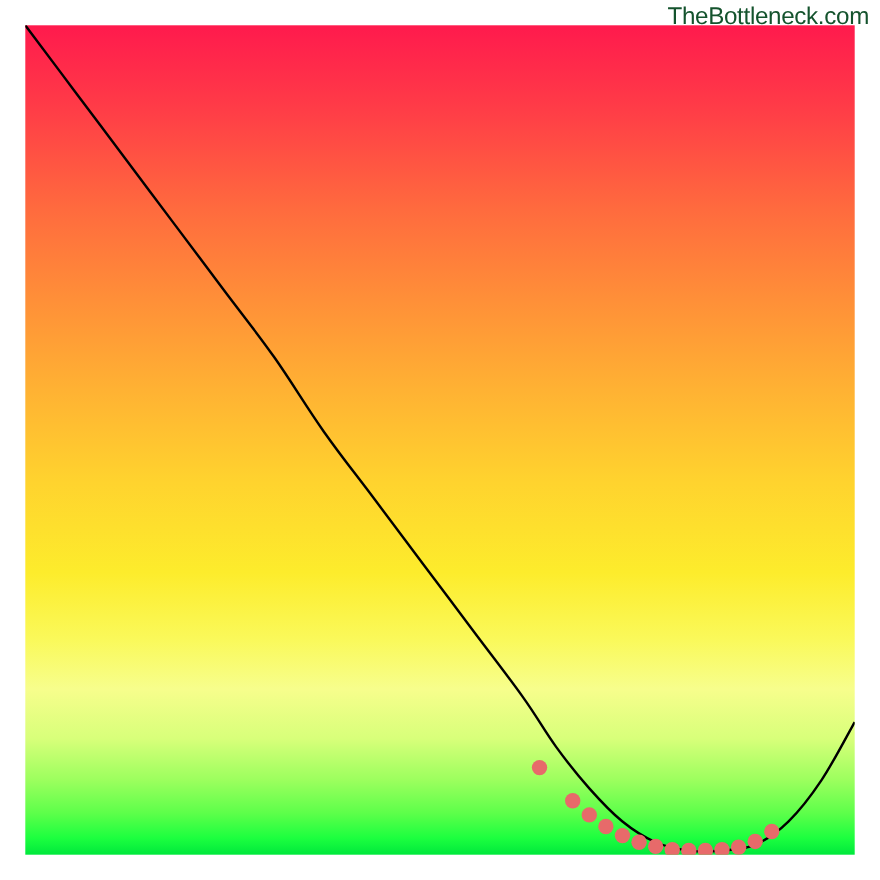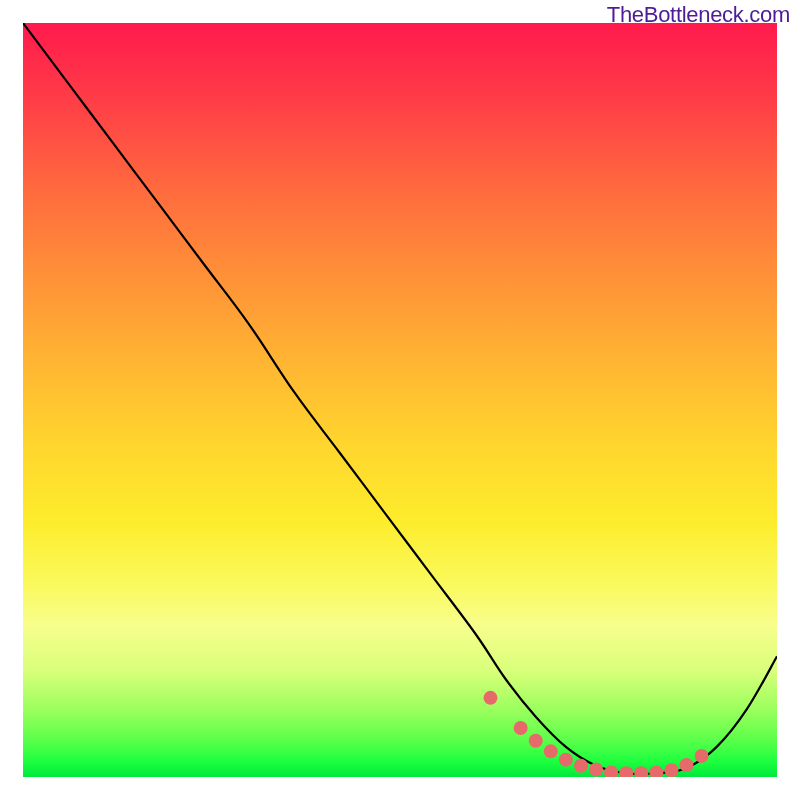--- a/index.html
+++ b/index.html
@@ -36,21 +36,21 @@
       #9cff5e 91%,
       #5dff4a 95%,
       #1cff3f 98%,
       #00e83c 100%
     );
   }
   .watermark {
     position: absolute;
     top: 2px;
     right: 10px;
-    color: #4c1d95;
+    color: #14532d;
     font-size: 22px;
     font-weight: 500;
     letter-spacing: -0.3px;
   }
   .curve-svg {
     position: absolute;
     left: 23px;
     top: 23px;
     width: 754px;
     height: 754px;

